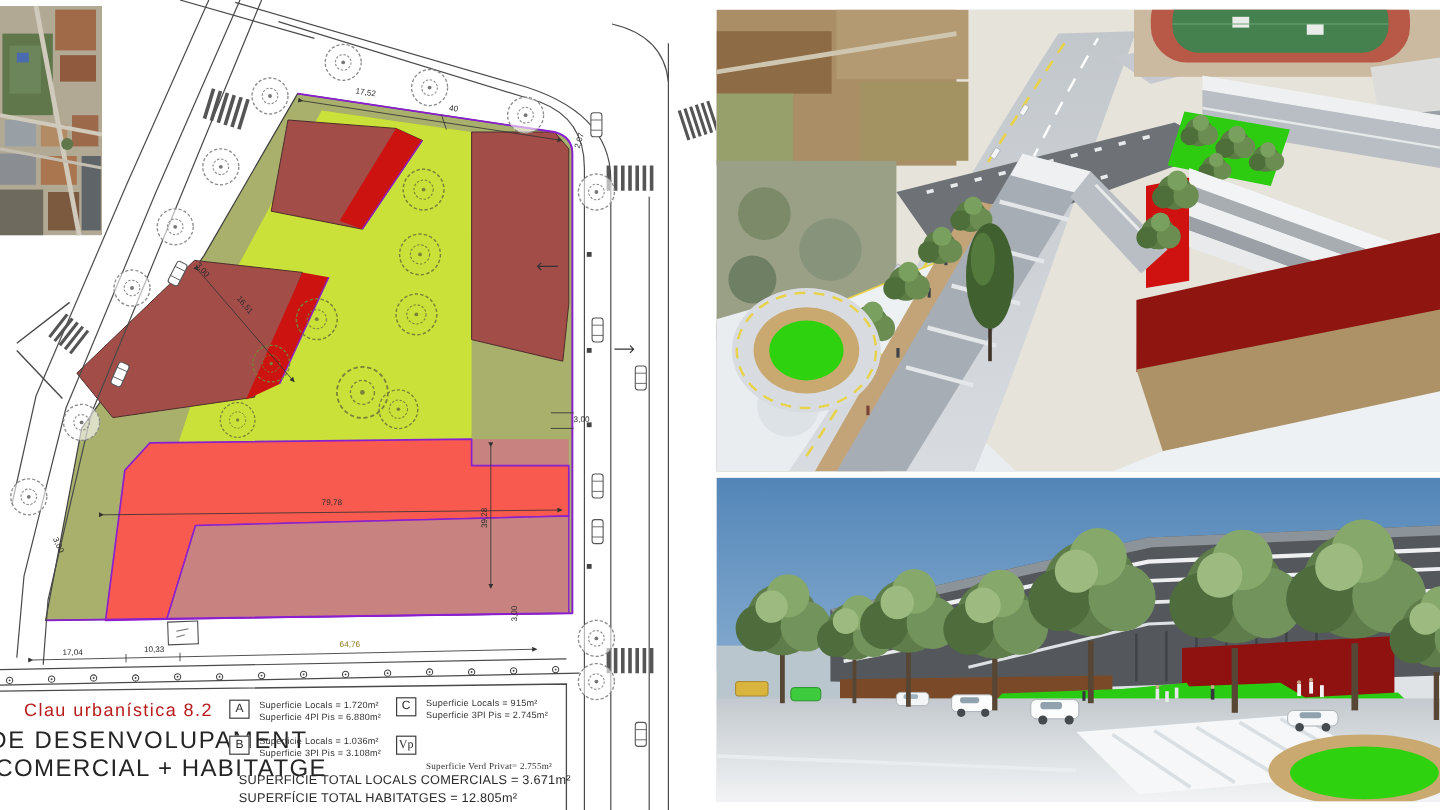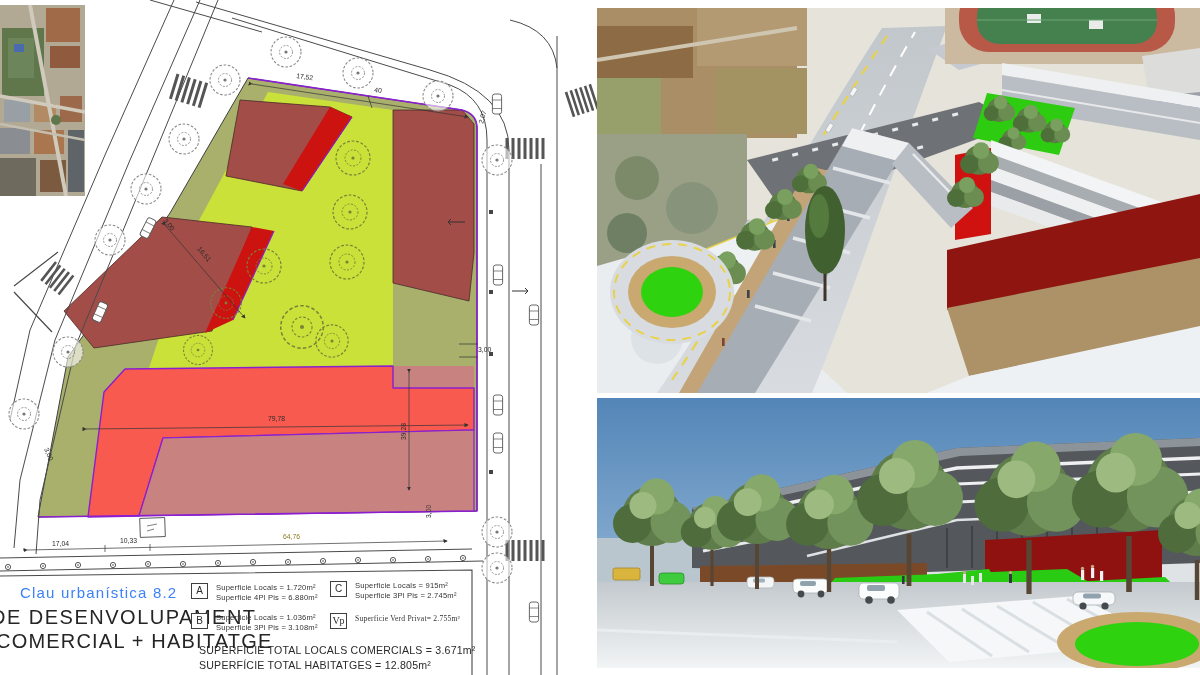--- a/index.html
+++ b/index.html
@@ -3,21 +3,21 @@
 <meta charset="utf-8">
 <style>
   html,body{margin:0;padding:0;background:#ffffff;}
   .stage{position:relative;width:1200px;height:675px;background:#fff;overflow:hidden;
          font-family:"Liberation Sans",sans-serif;color:#222;}
   svg{display:block;}
   .plan-svg{position:absolute;left:0;top:0;}
   .render{position:absolute;background:#dfe3e6;overflow:hidden;}
   .render svg{position:absolute;left:0;top:0;}
   
-  .clau{position:absolute;left:20px;top:584px;font-size:15px;letter-spacing:1.2px;color:#3b82f6;}
+  .clau{position:absolute;left:20px;top:584px;font-size:15px;letter-spacing:1.2px;color:#b91c1c;}
   .dev1{position:absolute;left:-9px;top:606px;font-size:20px;letter-spacing:1.5px;color:#252525;}
   .dev2{position:absolute;left:-4px;top:630px;font-size:20px;letter-spacing:1.2px;color:#252525;}
   .leg{position:absolute;display:flex;align-items:flex-start;}
   .lkey{border:1.4px solid #3f3f3f;min-width:13px;height:14px;padding:0 1px;font-size:10px;
         line-height:14px;text-align:center;color:#2b2b2b;background:#fff;}
   .llines{margin-left:8px;font-size:7.6px;line-height:10px;color:#333;letter-spacing:0.2px;}
   .totals{position:absolute;left:199px;top:643px;font-size:10.6px;line-height:15px;color:#2a2a2a;letter-spacing:0.2px;}
   .dim{font-size:6.8px;fill:#2c2c2c;}
   .dimY{font-size:6.8px;fill:#8c7a1c;}
 </style>
@@ -240,21 +240,21 @@
 </div>
 <div class="leg" style="left:330px;top:581px;">
   <div class="lkey">C</div>
   <div class="llines">
     <div>Superficie Locals = 915m²</div>
     <div>Superficie 3Pl Pis = 2.745m²</div>
   </div>
 </div>
 <div class="leg" style="left:330px;top:613px;font-family:Liberation Serif, serif;">
   <div class="lkey">Vp</div>
-  <div class="llines" style="margin-top:1px;">
+  <div class="llines" style="margin-top:21px;">
     <div>Superficie Verd Privat= 2.755m²</div>
   </div>
 </div>
 <div class="totals">
   <div>SUPERFÍCIE TOTAL LOCALS COMERCIALS = 3.671m²</div>
   <div>SUPERFÍCIE TOTAL HABITATGES = 12.805m²</div>
 </div>
 
 <div class="render" style="left:597px;top:8px;width:603px;height:385px;">
 <svg width="603" height="385" viewBox="0 0 603 385">

